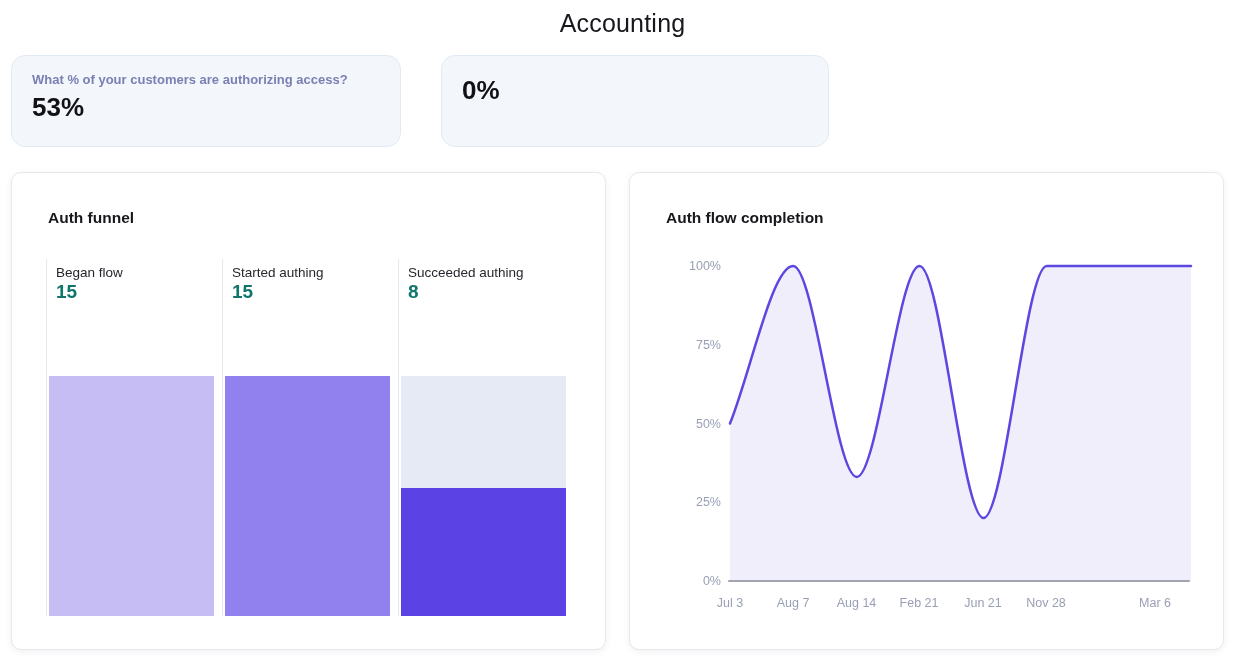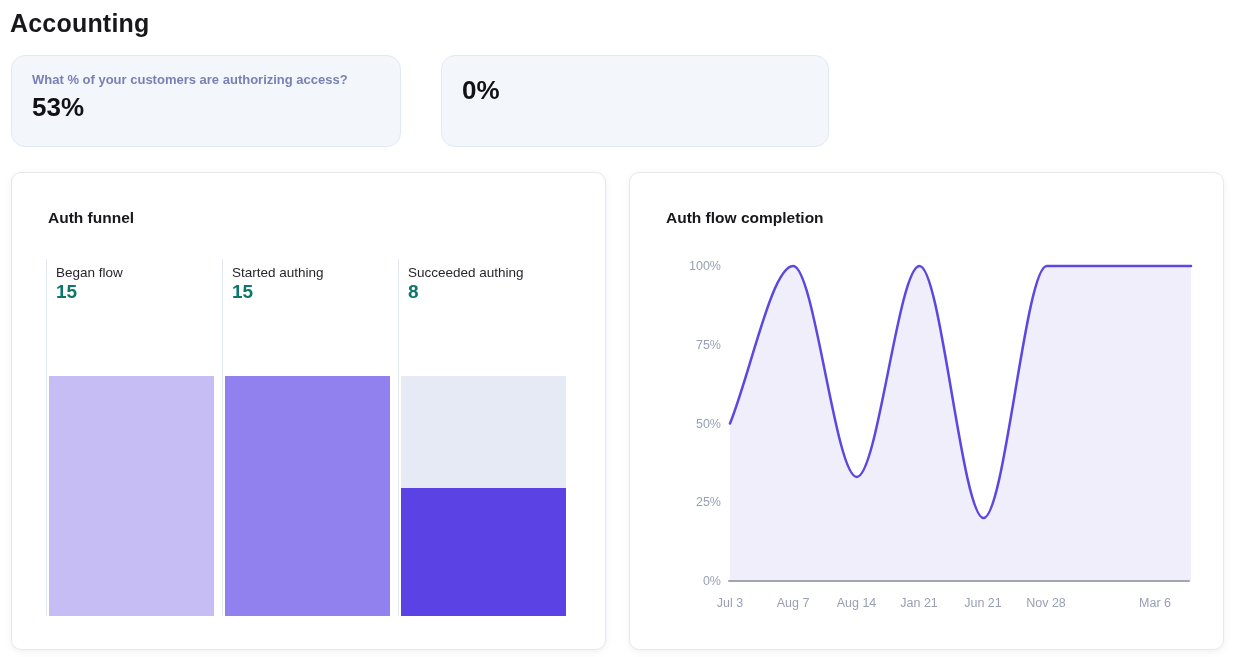--- a/index.html
+++ b/index.html
@@ -8,23 +8,24 @@
     width: 1235px; height: 657px;
     font-family: "Liberation Sans", "DejaVu Sans", sans-serif;
     color: #17171c;
     overflow: hidden;
   }
   .page { position: relative; width: 1235px; height: 657px; }
 
   h1.page-title {
     margin: 9px 0 0 10px;
     font-size: 25px;
-    font-weight: 700;
+    font-weight: 400;
     letter-spacing: 0.2px;
     color: #17171c;
+    text-align: center;
   }
 
   
   .stats-row { display: flex; gap: 40px; margin: 17px 0 0 11px; }
   .stat-card {
     height: 92px;
     background: #f3f7fb;
     border: 1px solid #e1eaf4;
     border-radius: 14px;
     padding: 15px 20px 0 20px;
@@ -181,21 +182,21 @@
         </svg>
         <div class="axisline" id="axisline" style="background: rgb(161, 165, 175);"></div>
       <div class="ytick" style="top: 15px;">100%</div>
           <div class="ytick" style="top: 93.75px;">75%</div>
           <div class="ytick" style="top: 172.5px;">50%</div>
           <div class="ytick" style="top: 251.25px;">25%</div>
           <div class="ytick" style="top: 330px;">0%</div>
           <div class="xtick" style="left: 100px;">Jul 3</div>
           <div class="xtick" style="left: 163.02px;">Aug 7</div>
           <div class="xtick" style="left: 226.5px;">Aug 14</div>
-          <div class="xtick" style="left: 289.06px;">Jan 21</div>
+          <div class="xtick" style="left: 289.06px;">Feb 21</div>
           <div class="xtick" style="left: 353px;">Jun 21</div>
           <div class="xtick" style="left: 416.02px;">Nov 28</div>
           <div class="xtick" style="left: 525.04px;">Mar 6</div>
         </div>
     </div>
 
   </section>
 </div>
 
 </body></html>

